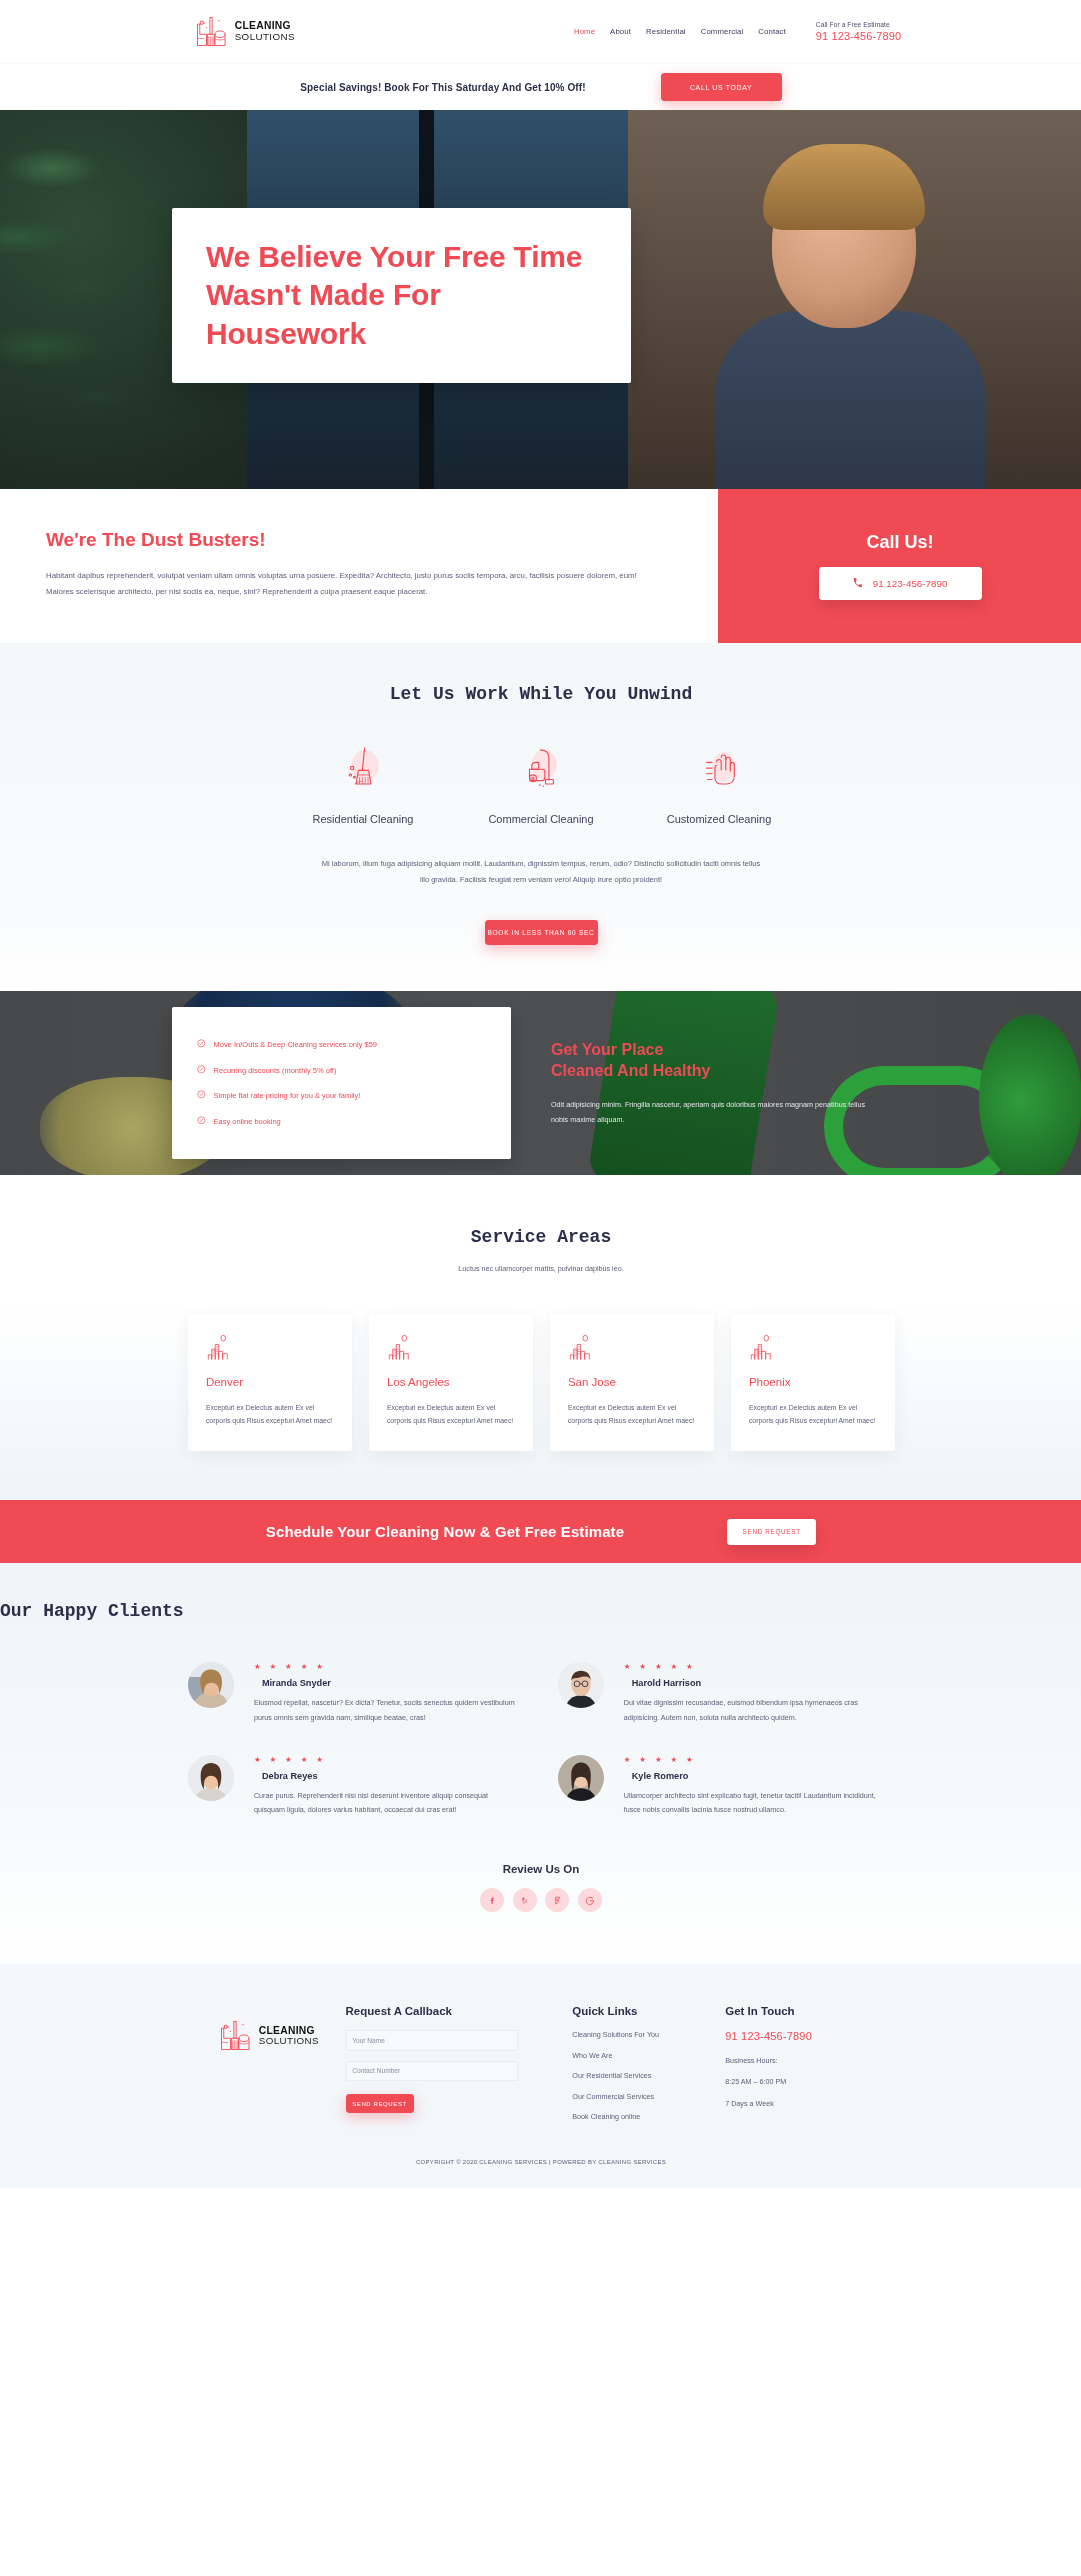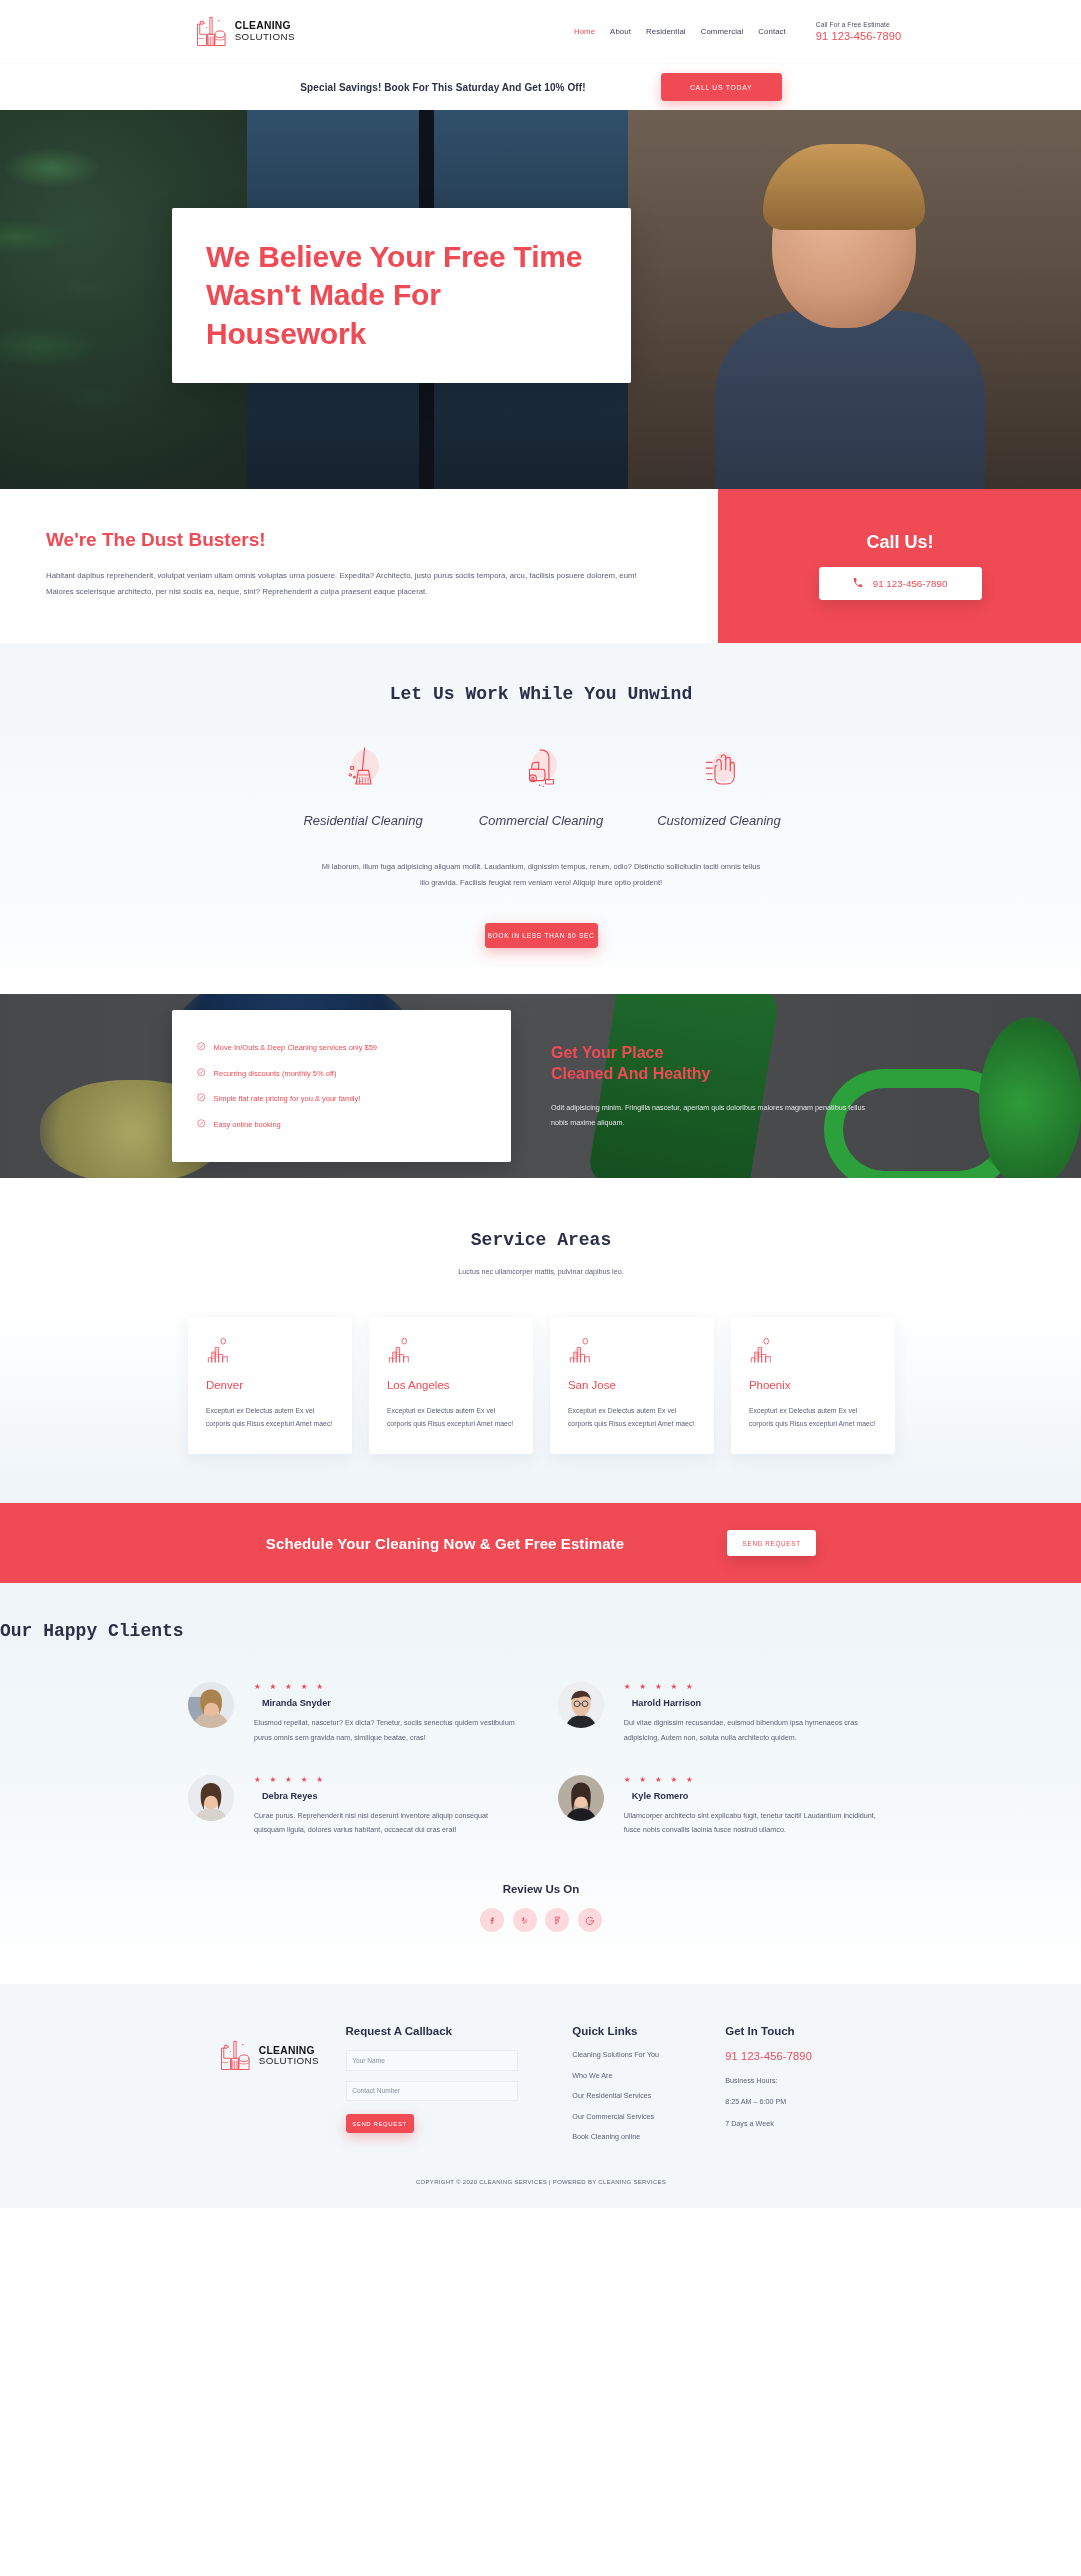--- a/index.html
+++ b/index.html
@@ -98,21 +98,21 @@
     box-shadow: 0 5.7px 15px rgba(0,0,0,.12);
   }
 
   
   .services { background: linear-gradient(180deg,#f3f7fa 0%, #fbfcfd 85%, #ffffff 100%);
     padding: 41px 0 46px; text-align: center; }
   .sec-title { font-size: 18px; font-weight: 800; color: #2b2f4a; font-family: Liberation Mono, monospace; }
   .svc-row { display: flex; justify-content: center; gap: 0; margin-top: 39px; }
   .svc { width: 178px; display: flex; flex-direction: column; align-items: center; }
   .svc-icon { width: 49px; height: 49px; position: relative; margin-bottom: 20.7px; }
-  .svc-label { font-size: 13px; color: #3f4260; font-style: italic; }
+  .svc-label { font-size: 11px; color: #3f4260; }
   .svc-para { margin: 31px auto 0; max-width: 442px; font-size: 7.5px; line-height: 2.15; color: #5c6079; }
   .btn-book { margin-top: 32px; width: 113px; height: 25px; font-size: 6.6px; }
 
   
   .feature { position: relative; height: 184px; overflow: hidden;
     background: linear-gradient(90deg,#46484a 0%, #4e5052 45%, #434547 100%); }
   .feature .bg-blue { position:absolute; left:172px; top:-23px; width:241px; height:132px; border-radius:50%;
     background: radial-gradient(circle at 50% 50%, #1d3c66 0%, #152c4d 70%, rgba(21,44,77,0) 100%); }
   .feature .bg-yellow { position:absolute; left:40px; top:86px; width:184px; height:103px; border-radius:46%;
     background: radial-gradient(circle at 50% 50%, #a9a561 0%, #87834a 70%, rgba(135,131,74,0) 100%); }
@@ -138,21 +138,21 @@
     padding: 52px 0 49px; text-align: center; }
   .areas-sub { margin-top: 17px; font-size: 7.2px; color: #5c6079; }
   .area-cards { display: flex; justify-content: center; gap: 17px; margin-top: 41px; }
   .area-card { width: 164px; background: #fff; border-radius: 2.3px; padding: 19.5px 18.4px 23px;
     box-shadow: 0 4.6px 16px rgba(40,60,90,.07); text-align: left; }
   .area-icon { width: 27.6px; height: 27.6px; margin-bottom: 15px; }
   .area-card h4 { font-size: 11.5px; color: #f04a54; font-weight: 400; margin-bottom: 12.6px; }
   .area-card p { font-size: 6.9px; line-height: 2.0; color: #5c6079; }
 
   
-  .cta { background: #f04a54; height: 80px; display: flex; align-items: center;
+  .cta { background: #f04a54; height: 63px; display: flex; align-items: center;
     justify-content: center; gap: 103px; }
   .cta h3 { color: #fff; font-size: 15px; font-weight: 700; letter-spacing: 0.1px; }
   .btn-send-white { width: 89px; height: 26.4px; background: #fff; color: #f04a54;
     border: none; border-radius: 2.9px; font-family: inherit; font-size: 6.3px;
     letter-spacing: 0.7px; cursor: pointer; box-shadow: 0 5.7px 13.8px rgba(0,0,0,.12); }
 
   
   .testi { background: linear-gradient(180deg,#eef4f8 0%, #f5f9fb 55%, #ffffff 100%);
     padding: 38px 0 52px; }
   .testi h2 { text-align: left; }

